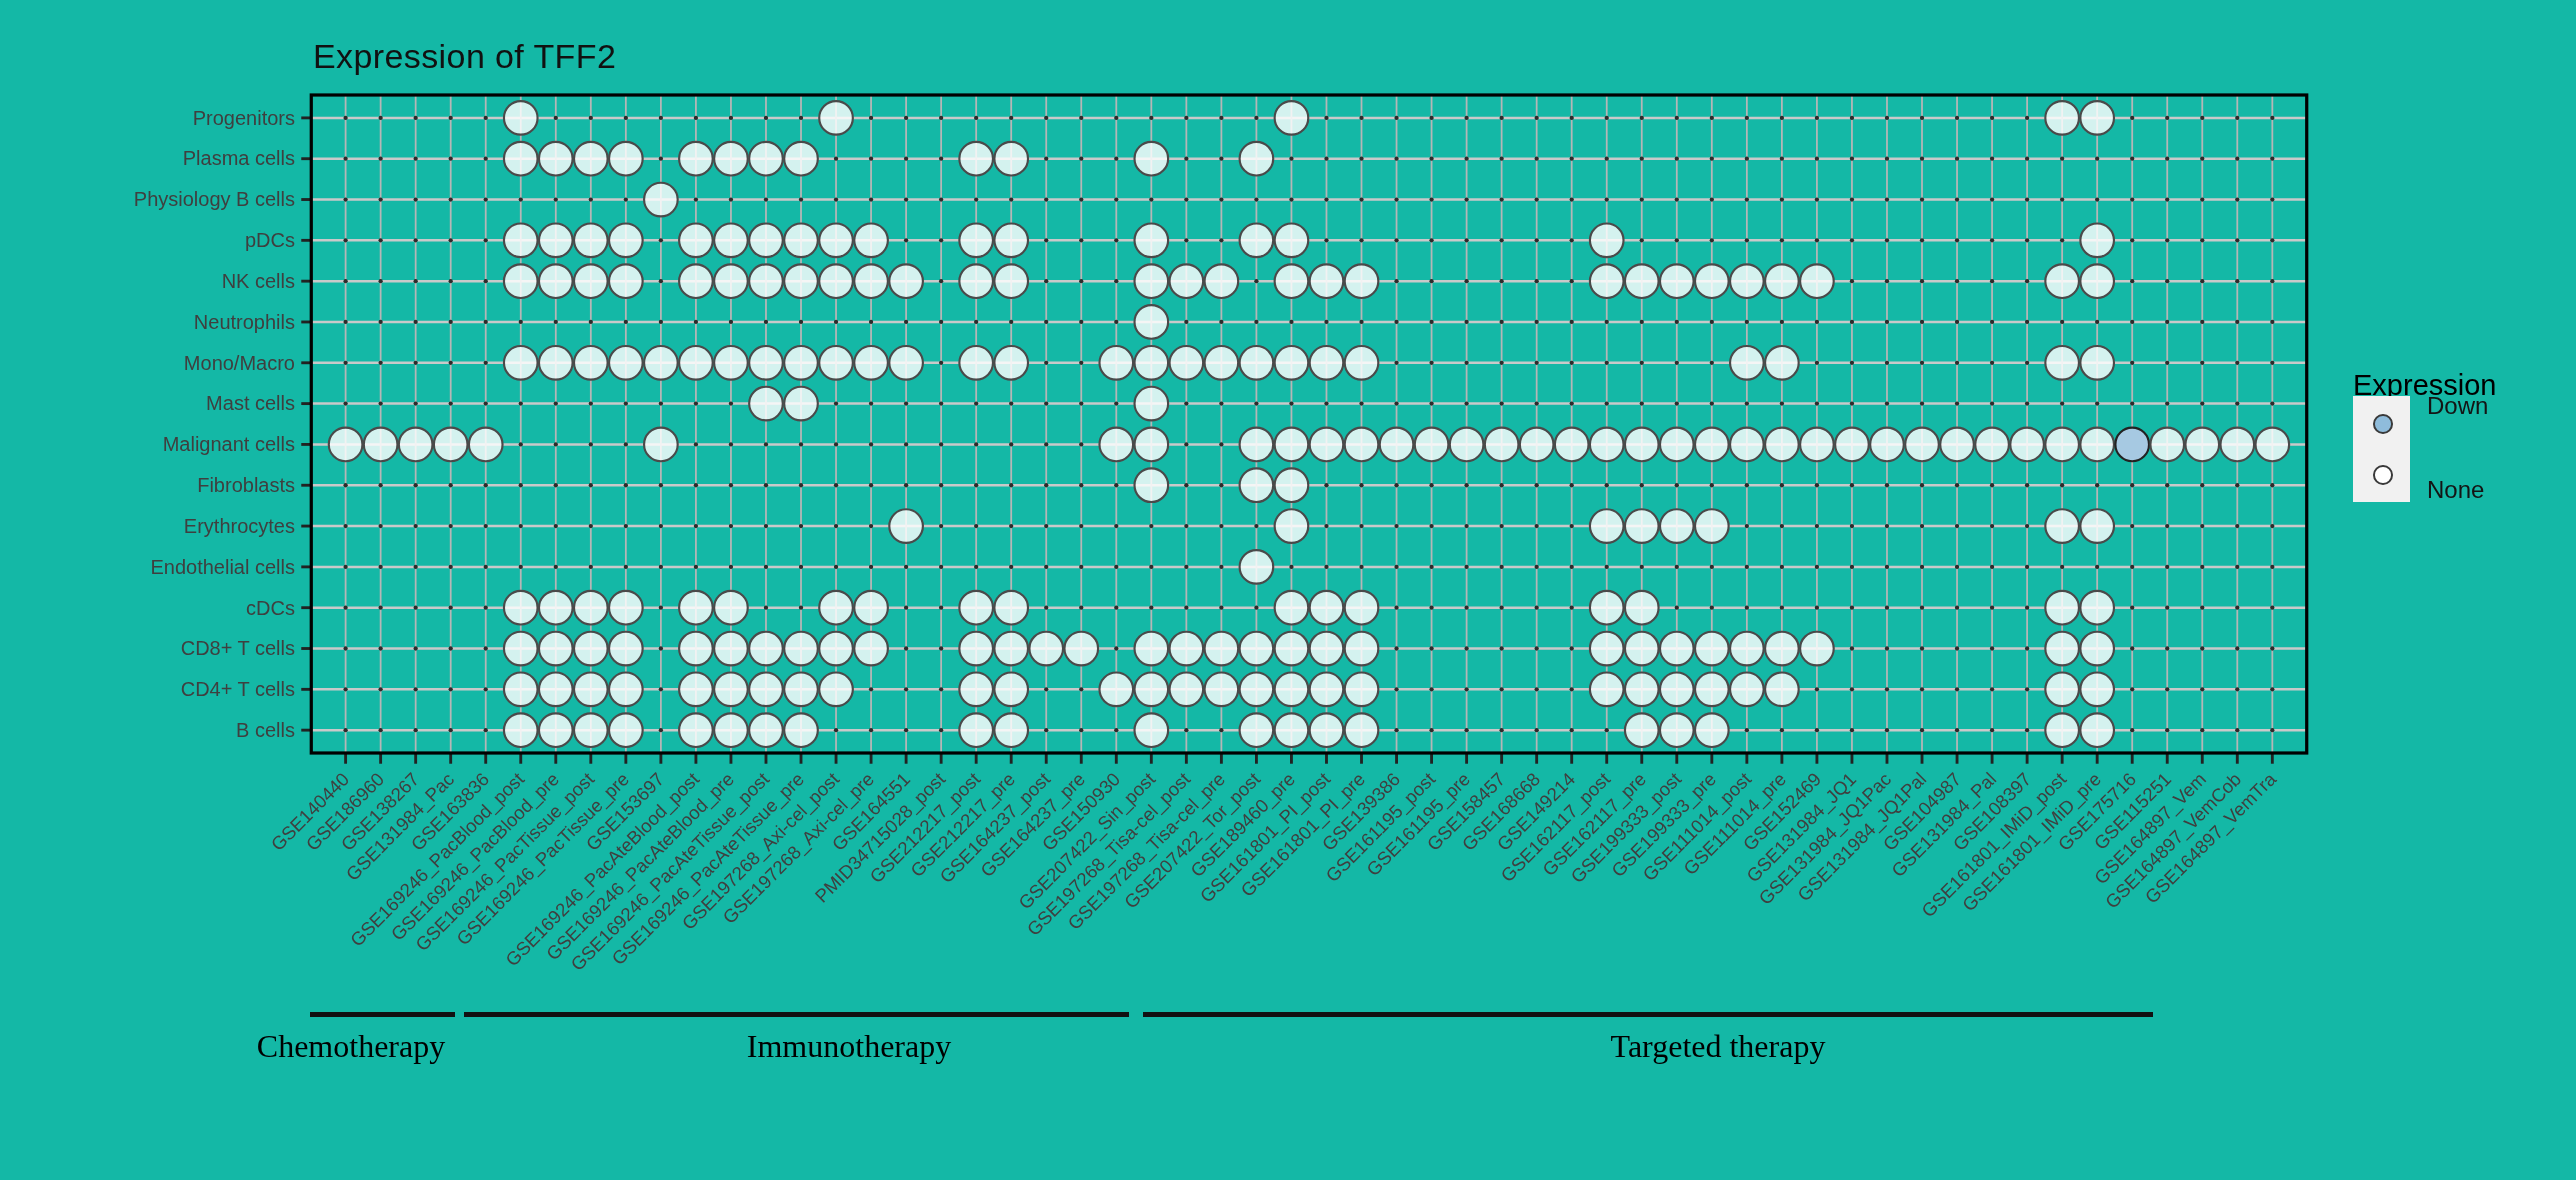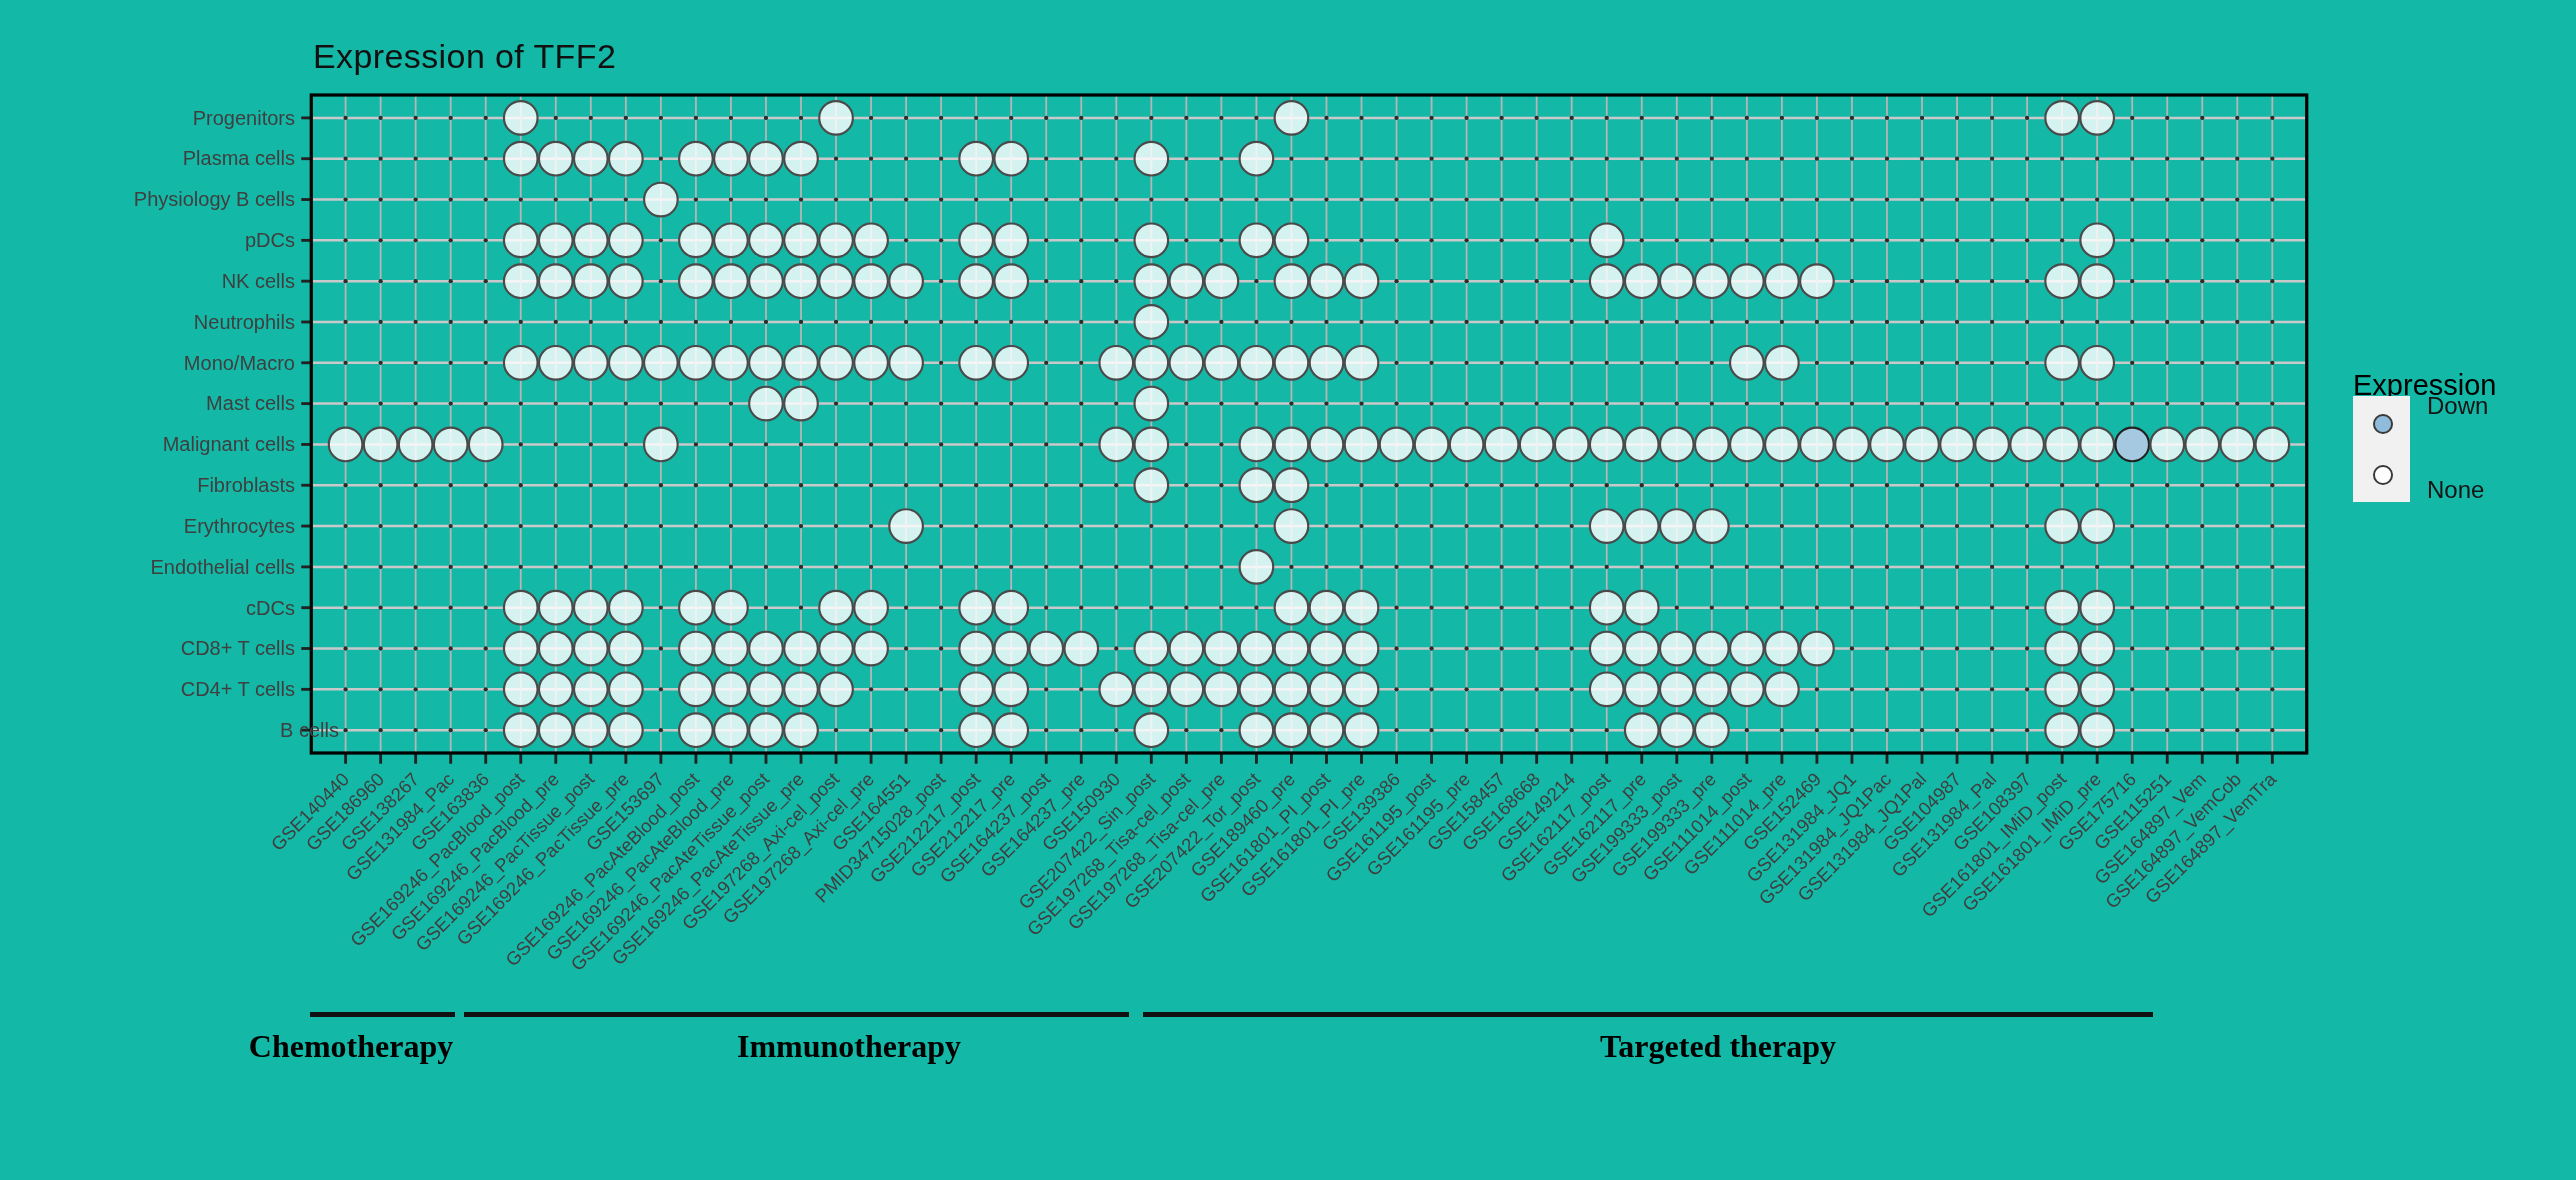--- a/index.html
+++ b/index.html
@@ -8,21 +8,21 @@
   #chart-title{position:absolute;left:313px;top:37px;font-size:34px;color:#111;
                font-weight:500;letter-spacing:0.4px;}
   #panel-svg{position:absolute;left:311px;top:95px;overflow:visible;}
   .ylab{position:absolute;left:0;width:295px;text-align:right;font-size:20px;
         color:#3f3f3f;line-height:23px;}
   .xlab{position:absolute;width:308px;text-align:right;font-size:18.6px;color:#3f3f3f;
         transform-origin:100% 0;transform:rotate(-45deg);line-height:20px;
         white-space:nowrap;}
   .group-bar{position:absolute;top:1012px;height:5px;background:#111;}
   .group-label{position:absolute;top:1028px;width:644px;text-align:center;
-               font-family:"Liberation Serif",serif;font-size:32px;color:#000;font-weight:bold;}
+               font-family:"Liberation Serif",serif;font-size:32px;color:#000;}
   #legend-title{position:absolute;left:2353px;top:353px;font-size:29px;color:#000;margin-top:16px;}
   #legend-keybox{position:absolute;left:2353px;top:396px;width:57px;height:106px;
                  background:#f1f1f1;}
   .legend-swatch{position:absolute;width:15.7px;height:15.7px;border-radius:50%;
                  border:2.1px solid #3a3a3a;box-sizing:content-box;}
   .legend-label{position:absolute;left:2427px;font-size:24px;color:#141414;}
 </style>
 </head>
 <body>
 
@@ -1090,21 +1090,21 @@
       <div class="ylab" style="top: 311px;">Neutrophils</div>
       <div class="ylab" style="top: 352px;">Mono/Macro</div>
       <div class="ylab" style="top: 392px;">Mast cells</div>
       <div class="ylab" style="top: 433px;">Malignant cells</div>
       <div class="ylab" style="top: 474px;">Fibroblasts</div>
       <div class="ylab" style="top: 515px;">Erythrocytes</div>
       <div class="ylab" style="top: 556px;">Endothelial cells</div>
       <div class="ylab" style="top: 597px;">cDCs</div>
       <div class="ylab" style="top: 637px;">CD8+ T cells</div>
       <div class="ylab" style="top: 678px;">CD4+ T cells</div>
-      <div class="ylab" style="top: 719px; padding-left: 44px;">B cells</div>
+      <div class="ylab" style="top: 719px;">B cells</div>
     </div>
   <div id="xlabs">
       <div class="xlab" style="left: 31px; top: 769px;">GSE140440</div>
       <div class="xlab" style="left: 66px; top: 769px;">GSE186960</div>
       <div class="xlab" style="left: 101px; top: 769px;">GSE138267</div>
       <div class="xlab" style="left: 136px; top: 769px;">GSE131984_Pac</div>
       <div class="xlab" style="left: 171px; top: 769px;">GSE163836</div>
       <div class="xlab" style="left: 206px; top: 769px;">GSE169246_PacBlood_post</div>
       <div class="xlab" style="left: 241px; top: 769px;">GSE169246_PacBlood_pre</div>
       <div class="xlab" style="left: 276px; top: 769px;">GSE169246_PacTissue_post</div>

